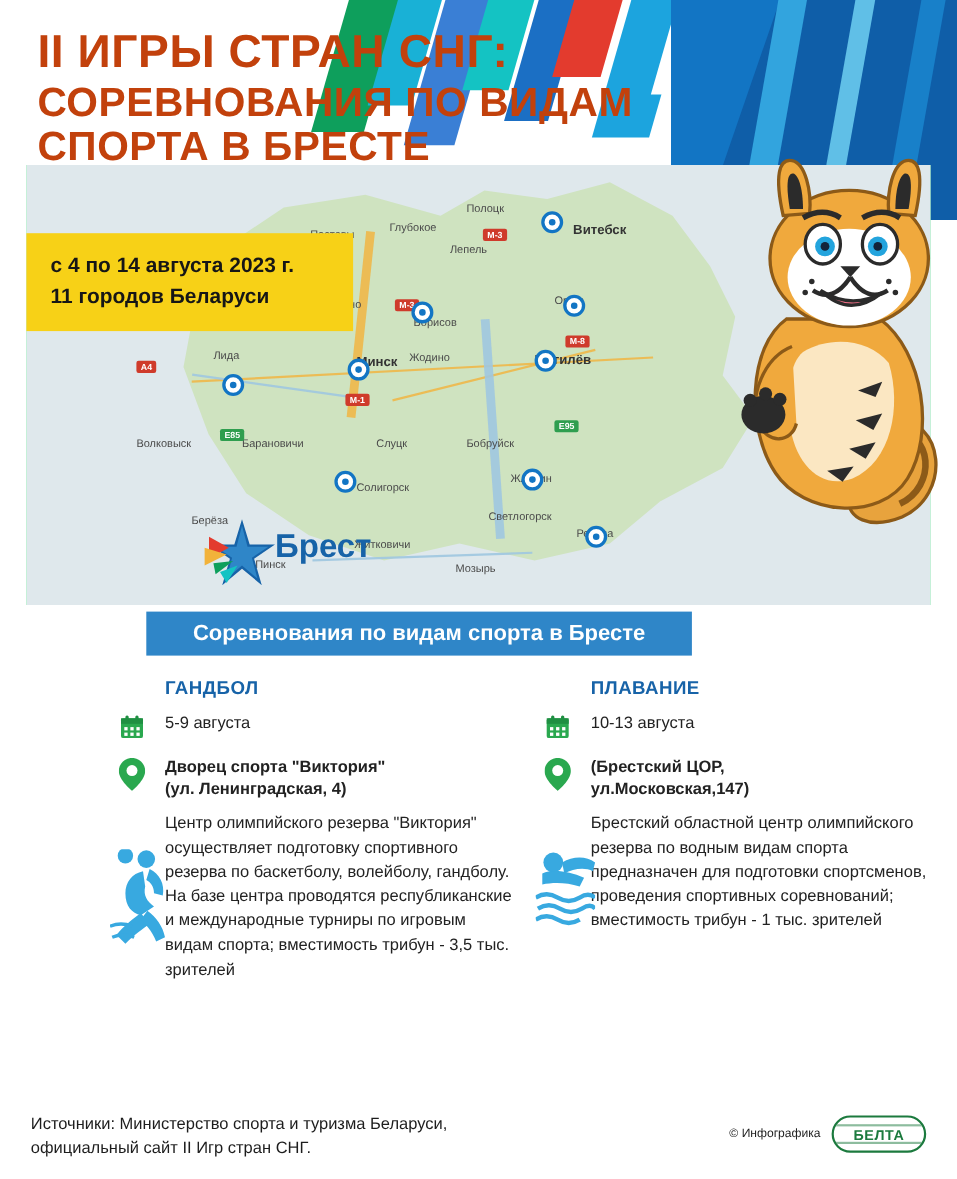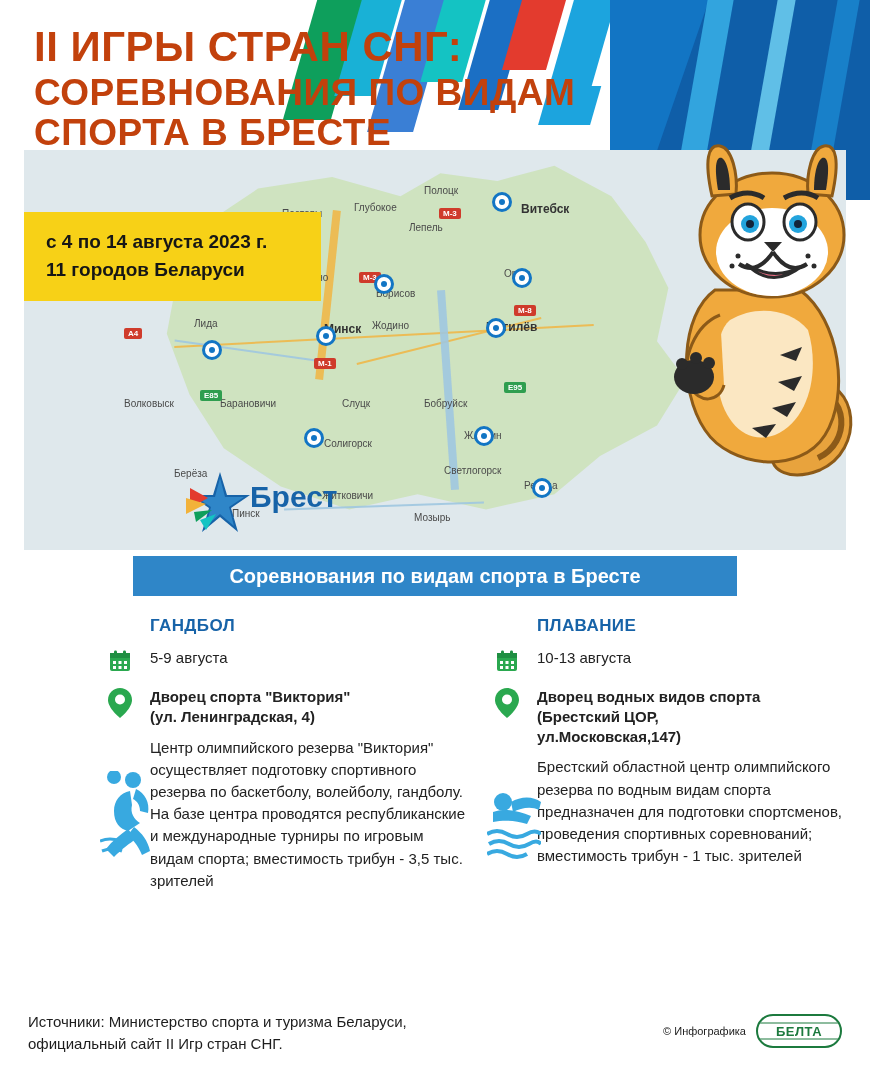--- a/index.html
+++ b/index.html
@@ -107,21 +107,21 @@
   .brest-label {
     position: absolute; left: 226px; top: 330px;
     font-size: 30px; font-weight: bold; color: #1763a8;
   }
 
   
   .mascot { position: absolute; top: 130px; left: 660px; width: 215px; height: 370px; z-index: 8; }
 
   
   .section-bar {
-    position: absolute; top: 556px; left: 133px; width: 604px; height: 40px;
+    position: absolute; top: 556px; left: 133px; width: 496px; height: 40px;
     background: #2f86c8; display: flex; align-items: center; justify-content: center;
     z-index: 9;
   }
   .section-bar span { color: #fff; font-size: 20px; font-weight: bold; }
 
   
   .columns {
     position: absolute; top: 616px; left: 0; width: 870px; z-index: 9;
   }
   .col { position: absolute; width: 360px; }
@@ -396,21 +396,20 @@
     </div>
 
     <div class="row">
       <div class="ic">
         <svg width="24" height="30" viewBox="0 0 24 30">
           <path d="M12 0 C5.4 0 0 5.4 0 12 c0 8.4 12 18 12 18 s12 -9.6 12 -18 C24 5.4 18.6 0 12 0 z" fill="#2aa84f"></path>
           <circle cx="12" cy="11.5" r="5" fill="#ffffff"></circle>
         </svg>
       </div>
       <div>
-        <div class="tx bold">Дворец водных видов спорта</div>
         <div class="tx bold">(Брестский ЦОР,</div>
         <div class="tx bold">ул.Московская,147)</div>
       </div>
     </div>
 
     <div class="desc-wrap">
       <svg class="sport-figure" style="top:20px;" viewBox="0 0 54 90">
         <circle cx="16" cy="26" r="9" fill="#38a9e0"></circle>
         <path d="M24 26 C34 20 46 20 54 26 L52 34 C44 30 34 32 26 36 Z" fill="#38a9e0"></path>
         <path d="M6 36 C16 32 30 34 44 40 L40 48 C28 44 16 44 6 46 Z" fill="#38a9e0"></path>

